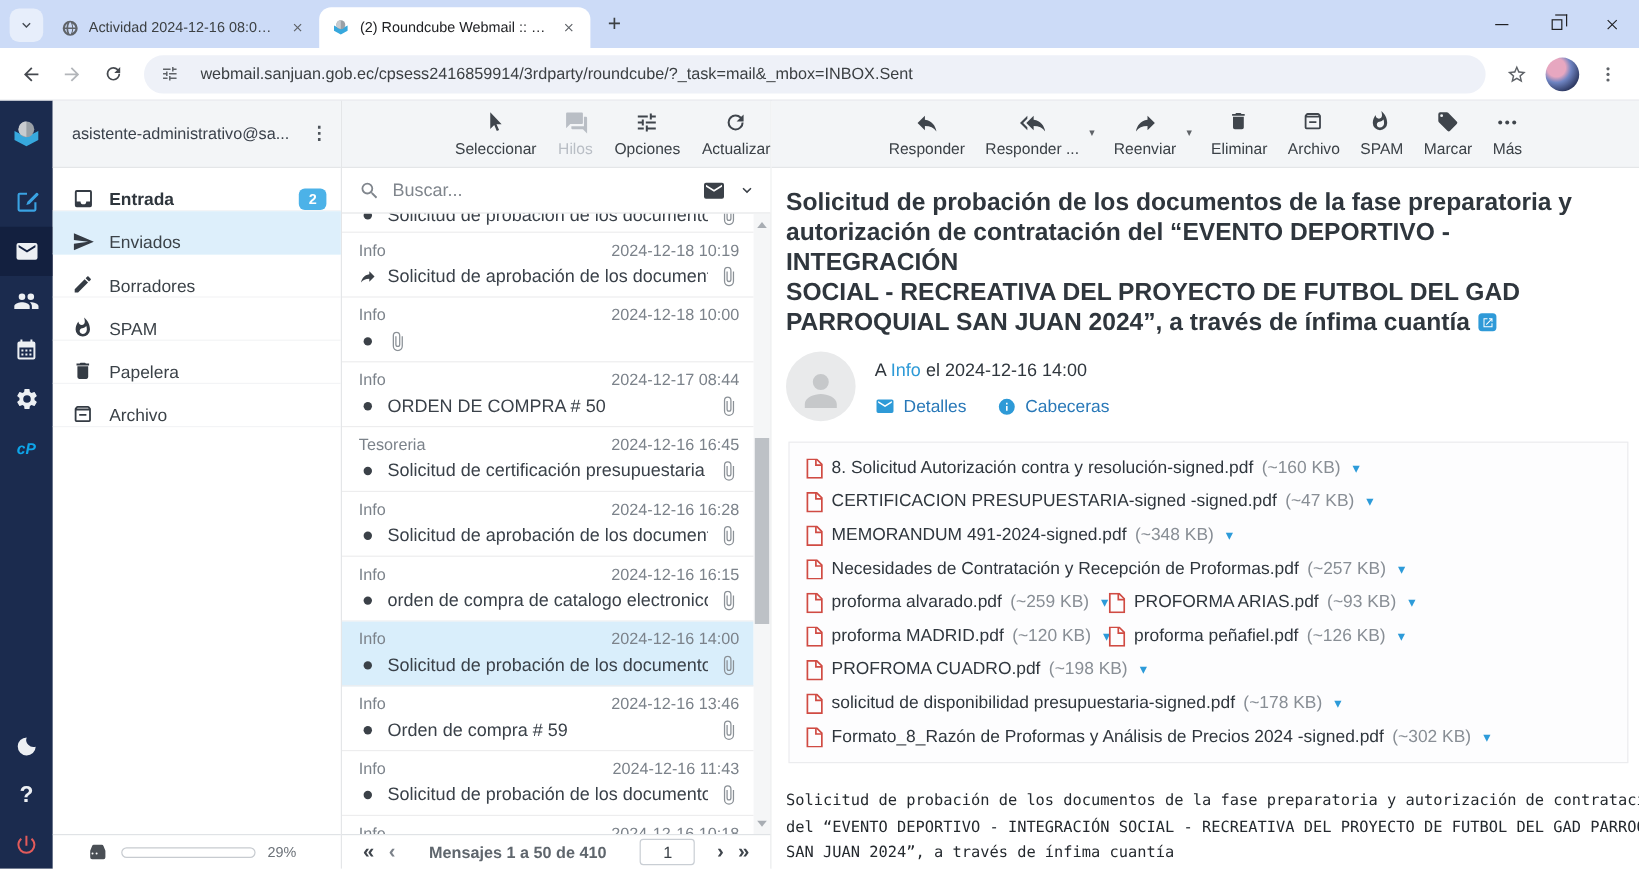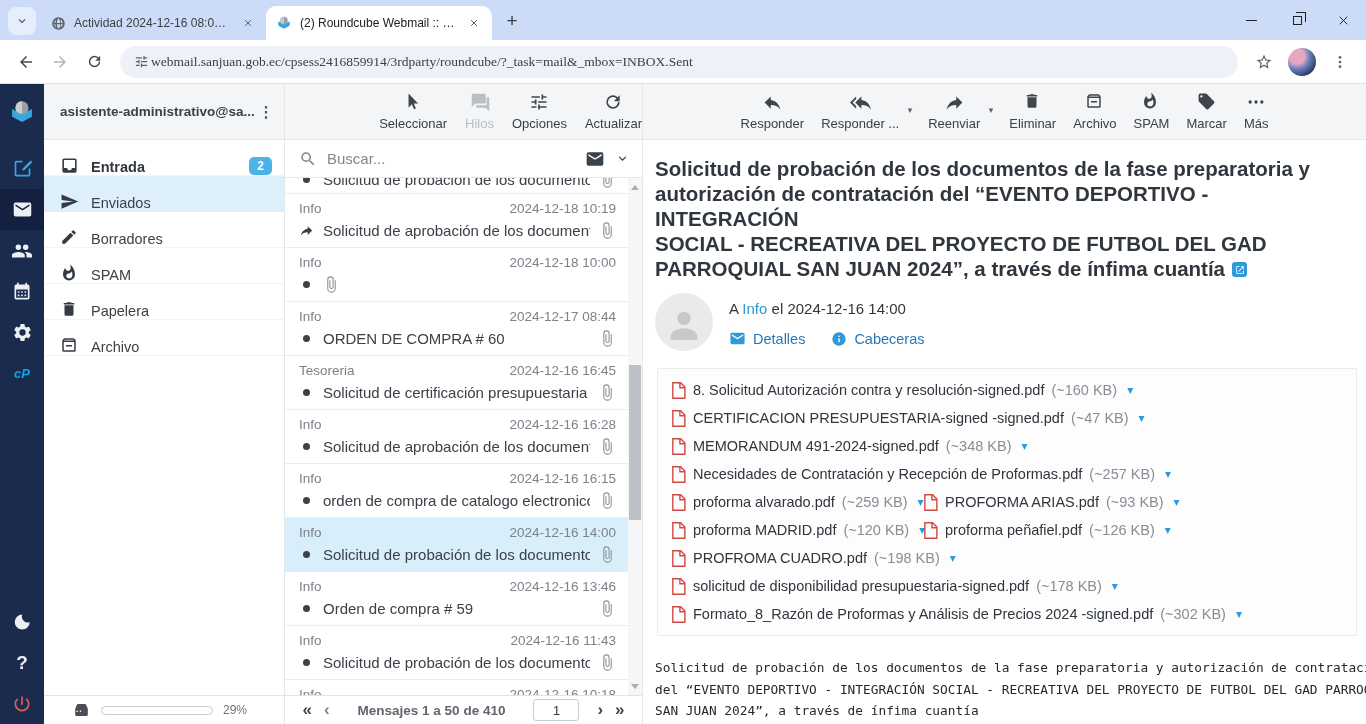--- a/index.html
+++ b/index.html
@@ -25,21 +25,21 @@
   .ic-restore { width:9px; height:9px; border:1.4px solid #202124; position:relative; background:#ccdbf7; }
   .ic-restore:before { content:""; position:absolute; left:2px; bottom:2px; width:9px; height:9px; border:1.4px solid #202124;
     border-left:none; border-bottom:none; }
 
   
   .chrome-toolbar { height:44px; background:#fff; border-bottom:1px solid #dfe2e6; display:flex; align-items:center;
     padding:0 10px; gap:2px; flex:none; }
   .navbtn { width:32px; height:32px; border-radius:16px; display:flex; align-items:center; justify-content:center; color:#45494f; }
   .navbtn.disabled { color:#b3b6ba; }
   .urlpill { flex:1; height:32px; margin:0 8px; border-radius:16px; background:#eef1f8; display:flex; align-items:center;
-    padding:0 14px; gap:2px; font-size:13.5px; color:#3c4043;font-family:Liberation Serif, serif; }
+    padding:0 14px; gap:18px; font-size:13.5px; color:#3c4043; }
   .urlpill .url { white-space:nowrap; overflow:hidden; }
   .avatar-browser { width:28px; height:28px; border-radius:50%; flex:none; margin:0 6px;
     background:radial-gradient(circle at 32% 30%, #e7a7c0 0 28%, #6f84c2 45%, #303c66 75%, #20264a); }
   svg { display:block; }
 
   
   .app { flex:1; display:flex; min-height:0; }
 
   
   .rail { width:44px; background:#1b2b4e; display:flex; flex-direction:column; align-items:center; padding-top:6px; flex:none; }
@@ -49,21 +49,21 @@
   .rail-btn.active { background:#13203f; }
   .rail-btn.cpanel { color:#0ea5e9; font-weight:bold; font-style:italic; font-size:13px; }
   .rail-btn.logout { color:#e25b5b; }
   .rail-btn.help { font-size:19px; font-weight:bold; }
   .rail-spacer { flex:1; }
 
   
   .folders { width:241px; background:#fff; border-right:1px solid #e4e6e8; display:flex; flex-direction:column; flex:none; }
   .account { height:56px; background:#f3f5f7; border-bottom:1px solid #e4e6e8; display:flex; align-items:center;
     padding:0 8px 0 16px; flex:none; }
-  .account .email { flex:1; font-size:13.5px; font-weight:bold; color:#3a414b; white-space:nowrap; overflow:hidden; }
+  .account .email { flex:1; font-size:13.5px; font-weight:normal; color:#3a414b; white-space:nowrap; overflow:hidden; }
   .kebab { width:20px; text-align:center; color:#4d545b; font-size:15px; font-weight:bold; letter-spacing:0; line-height:5px; }
   .folder-row { height:36px; display:flex; align-items:flex-end; gap:12px; padding:0 12px 0 16px;
     font-size:14.5px; color:#3b4248; border-bottom:1px solid #f3f4f6; }
   .folder-row .f-icon { width:19px; height:19px; color:#343b44; flex:none; }
   .folder-row .f-label { flex:1; white-space:nowrap; overflow:hidden; }
   .folder-row.bold .f-label { font-weight:bold; color:#2f363d; }
   .folder-row.selected { background:#ddeffb; border-bottom-color:#ddeffb; }
   .f-badge { background:#4cb2e8; color:#fff; font-size:12px; font-weight:bold; border-radius:5px; padding:2px 8px; }
   .folders-spacer { flex:1; }
   .folders-footer { height:29px; border-top:1px solid #e0e3e6; display:flex; align-items:center; gap:10px;
@@ -490,21 +490,21 @@
   </div>
             <div class="msg-row">
     <div class="line1">
       <span class="m-sender">Info</span>
       <span class="m-date">2024-12-17 08:44</span>
     </div>
     <div class="line2">
       <span class="m-marker">
                   <span class="m-dot"></span>
                 </span>
-      <span class="m-subject">ORDEN DE COMPRA # 60</span>
+      <span class="m-subject">ORDEN DE COMPRA # 50</span>
       <span class="m-clip">
         <svg width="17" height="17" viewBox="0 0 24 24" fill="currentColor">
                     <path d="M16.5 6v11.5a4.5 4.5 0 01-9 0V5a3 3 0 016 0v10.5a1.5 1.5 0 01-3 0V6H9v9.5a3 3 0 006 0V5a4.5 4.5 0 00-9 0v12.5a6 6 0 0012 0V6h-1.5z"></path>
                   </svg>
       </span>
     </div>
   </div>
             <div class="msg-row">
     <div class="line1">
       <span class="m-sender">Tesoreria</span>

